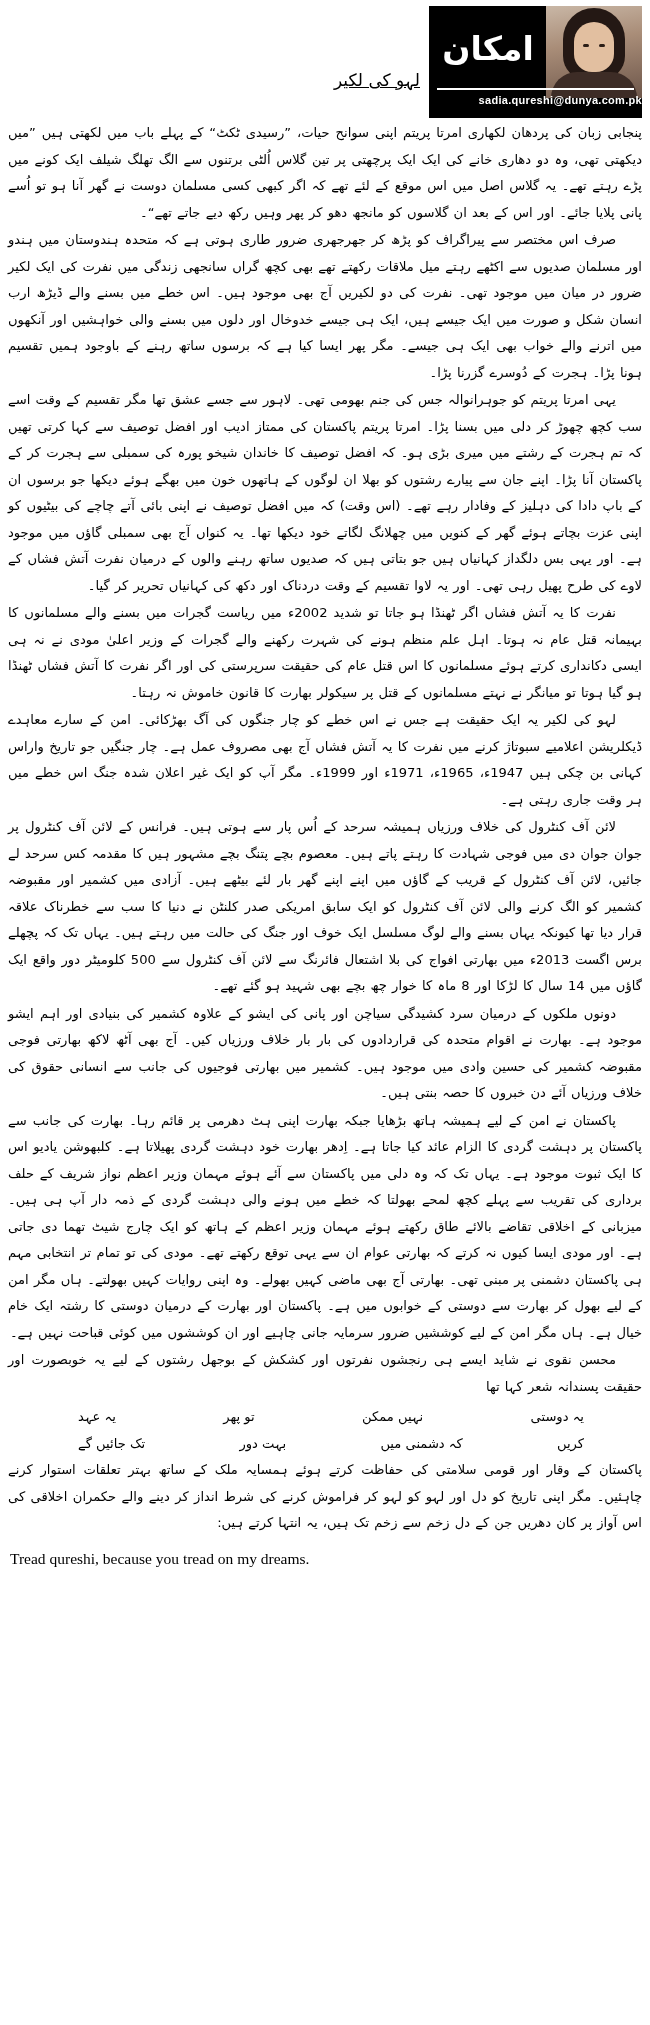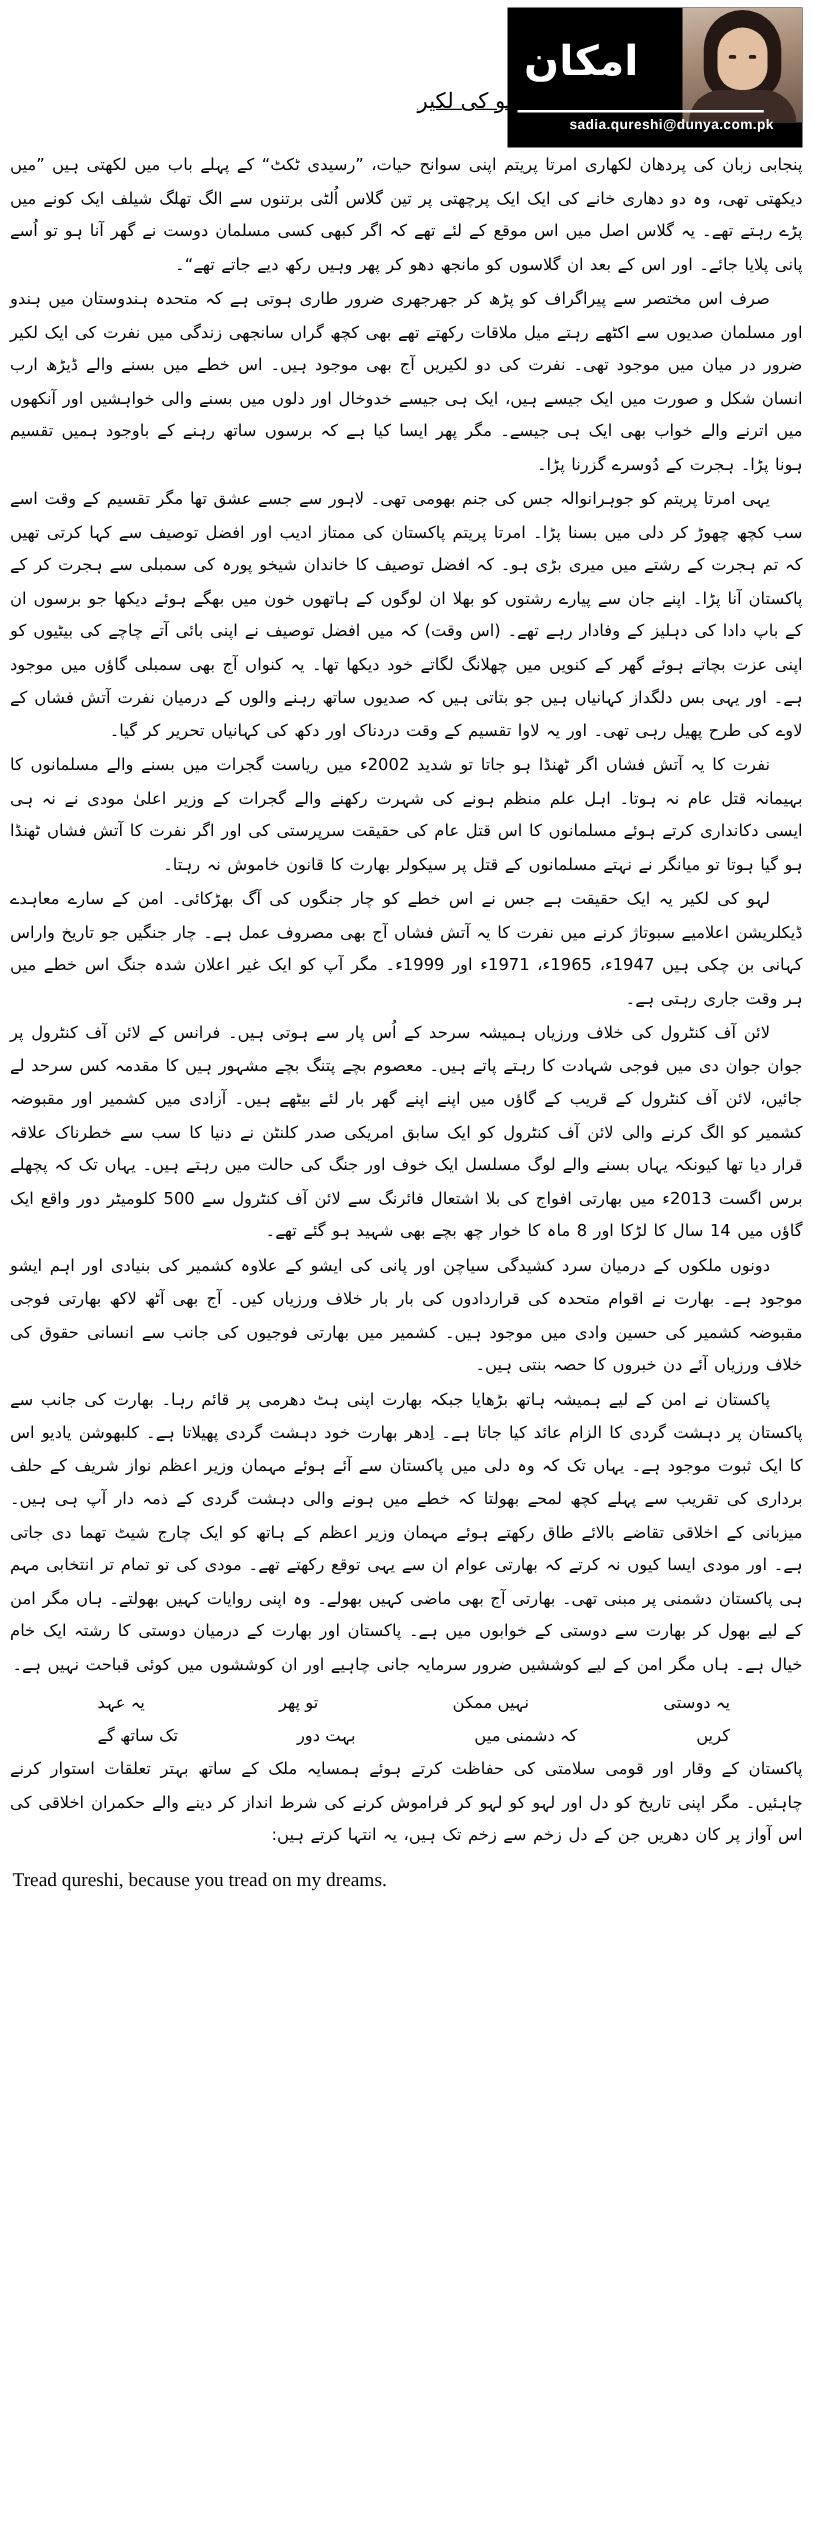--- a/index.html
+++ b/index.html
@@ -23,21 +23,21 @@
   
   .masthead {
     position: relative;
     height: 112px;
     margin-bottom: 2px;
   }
   .logo-box {
     position: absolute;
     right: 0;
     top: 0;
-    width: 236px;
+    width: 213px;
     height: 112px;
     background: #000000;
     overflow: hidden;
   }
   .logo-portrait {
     position: absolute;
     right: 0;
     top: 0;
     width: 96px;
     height: 92px;
@@ -201,34 +201,35 @@
 
   <div class="article">
     <p>پنجابی زبان کی پردھان لکھاری امرتا پریتم اپنی سوانح حیات، ”رسیدی ٹکٹ“ کے پہلے باب میں لکھتی ہیں ”میں دیکھتی تھی، وہ دو دھاری خانے کی ایک ایک پرچھتی پر تین گلاس اُلٹی برتنوں سے الگ تھلگ شیلف ایک کونے میں پڑے رہتے تھے۔ یہ گلاس اصل میں اس موقع کے لئے تھے کہ اگر کبھی کسی مسلمان دوست نے گھر آنا ہو تو اُسے پانی پلایا جائے۔ اور اس کے بعد ان گلاسوں کو مانجھ دھو کر پھر وہیں رکھ دیے جاتے تھے“۔</p>
     <p class="indent-first">صرف اس مختصر سے پیراگراف کو پڑھ کر جھرجھری ضرور طاری ہوتی ہے کہ متحدہ ہندوستان میں ہندو اور مسلمان صدیوں سے اکٹھے رہتے میل ملاقات رکھتے تھے بھی کچھ گراں سانجھی زندگی میں نفرت کی ایک لکیر ضرور در میان میں موجود تھی۔ نفرت کی دو لکیریں آج بھی موجود ہیں۔ اس خطے میں بسنے والے ڈیڑھ ارب انسان شکل و صورت میں ایک جیسے ہیں، ایک ہی جیسے خدوخال اور دلوں میں بسنے والی خواہشیں اور آنکھوں میں اترنے والے خواب بھی ایک ہی جیسے۔ مگر پھر ایسا کیا ہے کہ برسوں ساتھ رہنے کے باوجود ہمیں تقسیم ہونا پڑا۔ ہجرت کے دُوسرے گزرنا پڑا۔</p>
     <p class="indent-first">یہی امرتا پریتم کو جوہرانوالہ جس کی جنم بھومی تھی۔ لاہور سے جسے عشق تھا مگر تقسیم کے وقت اسے سب کچھ چھوڑ کر دلی میں بسنا پڑا۔ امرتا پریتم پاکستان کی ممتاز ادیب اور افضل توصیف سے کہا کرتی تھیں کہ تم ہجرت کے رشتے میں میری بڑی ہو۔ کہ افضل توصیف کا خاندان شیخو پورہ کی سمبلی سے ہجرت کر کے پاکستان آنا پڑا۔ اپنے جان سے پیارے رشتوں کو بھلا ان لوگوں کے ہاتھوں خون میں بھگے ہوئے دیکھا جو برسوں ان کے باپ دادا کی دہلیز کے وفادار رہے تھے۔ (اس وقت) کہ میں افضل توصیف نے اپنی بائی آتے چاچے کی بیٹیوں کو اپنی عزت بچاتے ہوئے گھر کے کنویں میں چھلانگ لگاتے خود دیکھا تھا۔ یہ کنواں آج بھی سمبلی گاؤں میں موجود ہے۔ اور یہی بس دلگداز کہانیاں ہیں جو بتاتی ہیں کہ صدیوں ساتھ رہنے والوں کے درمیان نفرت آتش فشاں کے لاوے کی طرح پھیل رہی تھی۔ اور یہ لاوا تقسیم کے وقت دردناک اور دکھ کی کہانیاں تحریر کر گیا۔</p>
     <p class="indent-first">نفرت کا یہ آتش فشاں اگر ٹھنڈا ہو جاتا تو شدید 2002ء میں ریاست گجرات میں بسنے والے مسلمانوں کا بہیمانہ قتل عام نہ ہوتا۔ اہل علم منظم ہونے کی شہرت رکھنے والے گجرات کے وزیر اعلیٰ مودی نے نہ ہی ایسی دکانداری کرتے ہوئے مسلمانوں کا اس قتل عام کی حقیقت سرپرستی کی اور اگر نفرت کا آتش فشاں ٹھنڈا ہو گیا ہوتا تو میانگر نے نہتے مسلمانوں کے قتل پر سیکولر بھارت کا قانون خاموش نہ رہتا۔</p>
     <p class="indent-first">لہو کی لکیر یہ ایک حقیقت ہے جس نے اس خطے کو چار جنگوں کی آگ بھڑکائی۔ امن کے سارے معاہدے ڈیکلریشن اعلامیے سبوتاژ کرنے میں نفرت کا یہ آتش فشاں آج بھی مصروف عمل ہے۔ چار جنگیں جو تاریخ واراس کہانی بن چکی ہیں 1947ء، 1965ء، 1971ء اور 1999ء۔ مگر آپ کو ایک غیر اعلان شدہ جنگ اس خطے میں ہر وقت جاری رہتی ہے۔</p>
     <p class="indent-first">لائن آف کنٹرول کی خلاف ورزیاں ہمیشہ سرحد کے اُس پار سے ہوتی ہیں۔ فرانس کے لائن آف کنٹرول پر جوان جوان دی میں فوجی شہادت کا رہتے پاتے ہیں۔ معصوم بچے پتنگ بچے مشہور ہیں کا مقدمہ کس سرحد لے جائیں، لائن آف کنٹرول کے قریب کے گاؤں میں اپنے اپنے گھر بار لئے بیٹھے ہیں۔ آزادی میں کشمیر اور مقبوضہ کشمیر کو الگ کرنے والی لائن آف کنٹرول کو ایک سابق امریکی صدر کلنٹن نے دنیا کا سب سے خطرناک علاقہ قرار دیا تھا کیونکہ یہاں بسنے والے لوگ مسلسل ایک خوف اور جنگ کی حالت میں رہتے ہیں۔ یہاں تک کہ پچھلے برس اگست 2013ء میں بھارتی افواج کی بلا اشتعال فائرنگ سے لائن آف کنٹرول سے 500 کلومیٹر دور واقع ایک گاؤں میں 14 سال کا لڑکا اور 8 ماہ کا خوار چھ بچے بھی شہید ہو گئے تھے۔</p>
     <p class="indent-first">دونوں ملکوں کے درمیان سرد کشیدگی سیاچن اور پانی کی ایشو کے علاوہ کشمیر کی بنیادی اور اہم ایشو موجود ہے۔ بھارت نے اقوام متحدہ کی قراردادوں کی بار بار خلاف ورزیاں کیں۔ آج بھی آٹھ لاکھ بھارتی فوجی مقبوضہ کشمیر کی حسین وادی میں موجود ہیں۔ کشمیر میں بھارتی فوجیوں کی جانب سے انسانی حقوق کی خلاف ورزیاں آئے دن خبروں کا حصہ بنتی ہیں۔</p>
     <p class="indent-first">پاکستان نے امن کے لیے ہمیشہ ہاتھ بڑھایا جبکہ بھارت اپنی ہٹ دھرمی پر قائم رہا۔ بھارت کی جانب سے پاکستان پر دہشت گردی کا الزام عائد کیا جاتا ہے۔ اِدھر بھارت خود دہشت گردی پھیلاتا ہے۔ کلبھوشن یادیو اس کا ایک ثبوت موجود ہے۔ یہاں تک کہ وہ دلی میں پاکستان سے آئے ہوئے مہمان وزیر اعظم نواز شریف کے حلف برداری کی تقریب سے پہلے کچھ لمحے بھولتا کہ خطے میں ہونے والی دہشت گردی کے ذمہ دار آپ ہی ہیں۔ میزبانی کے اخلاقی تقاضے بالائے طاق رکھتے ہوئے مہمان وزیر اعظم کے ہاتھ کو ایک چارج شیٹ تھما دی جاتی ہے۔ اور مودی ایسا کیوں نہ کرتے کہ بھارتی عوام ان سے یہی توقع رکھتے تھے۔ مودی کی تو تمام تر انتخابی مہم ہی پاکستان دشمنی پر مبنی تھی۔ بھارتی آج بھی ماضی کہیں بھولے۔ وہ اپنی روایات کہیں بھولتے۔ ہاں مگر امن کے لیے بھول کر بھارت سے دوستی کے خوابوں میں ہے۔ پاکستان اور بھارت کے درمیان دوستی کا رشتہ ایک خام خیال ہے۔ ہاں مگر امن کے لیے کوششیں ضرور سرمایہ جانی چاہیے اور ان کوششوں میں کوئی قباحت نہیں ہے۔</p>
+    <p class="indent-first">محسن نقوی نے شاید ایسے ہی رنجشوں نفرتوں اور کشکش کے بوجھل رشتوں کے لیے یہ خوبصورت اور حقیقت پسندانہ شعر کہا تھا</p>
   </div>
 
   <div class="poem">
     <div class="poem-line">
       <span>یہ دوستی</span>
       <span>نہیں ممکن</span>
       <span>تو پھر</span>
       <span>یہ عہد</span>
     </div>
     <div class="poem-line">
       <span>کریں</span>
       <span>کہ دشمنی میں</span>
       <span>بہت دور</span>
-      <span>تک ساتھ گے</span>
+      <span>تک جائیں گے</span>
     </div>
   </div>
 
   <div class="article">
     <p>پاکستان کے وقار اور قومی سلامتی کی حفاظت کرتے ہوئے ہمسایہ ملک کے ساتھ بہتر تعلقات استوار کرنے چاہئیں۔ مگر اپنی تاریخ کو دل اور لہو کو لہو کر فراموش کرنے کی شرط انداز کر دینے والے حکمران اخلاقی کی اس آواز پر کان دھریں جن کے دل زخم سے زخم تک ہیں، یہ انتہا کرتے ہیں:</p>
   </div>
 
   <div class="english">
     <div>Tread qureshi, because you tread on my dreams.</div>
   </div>

